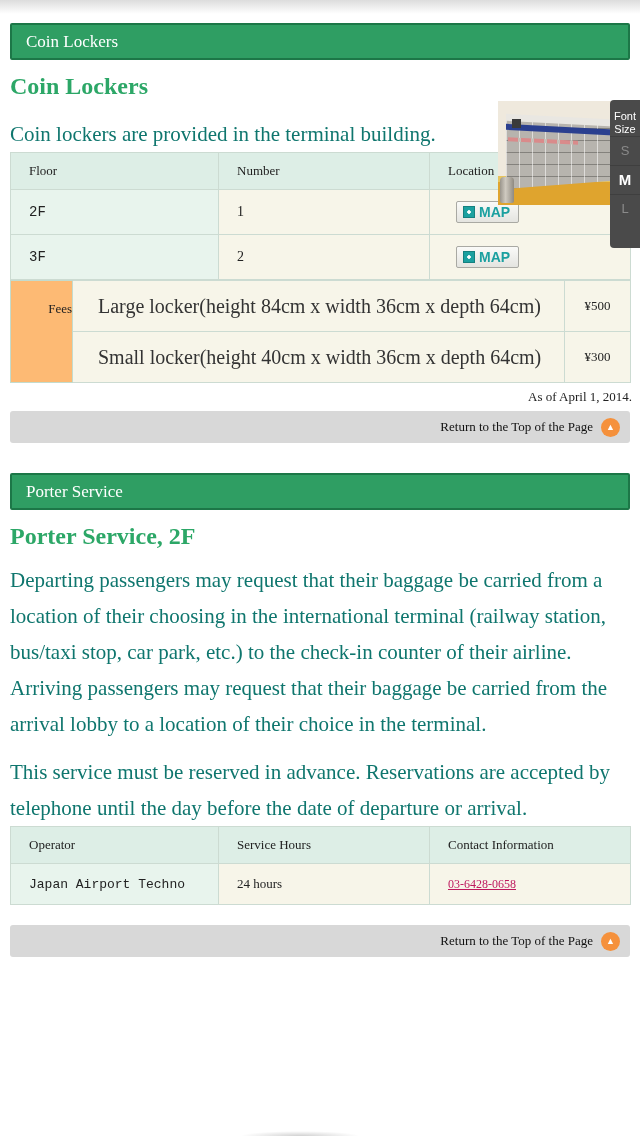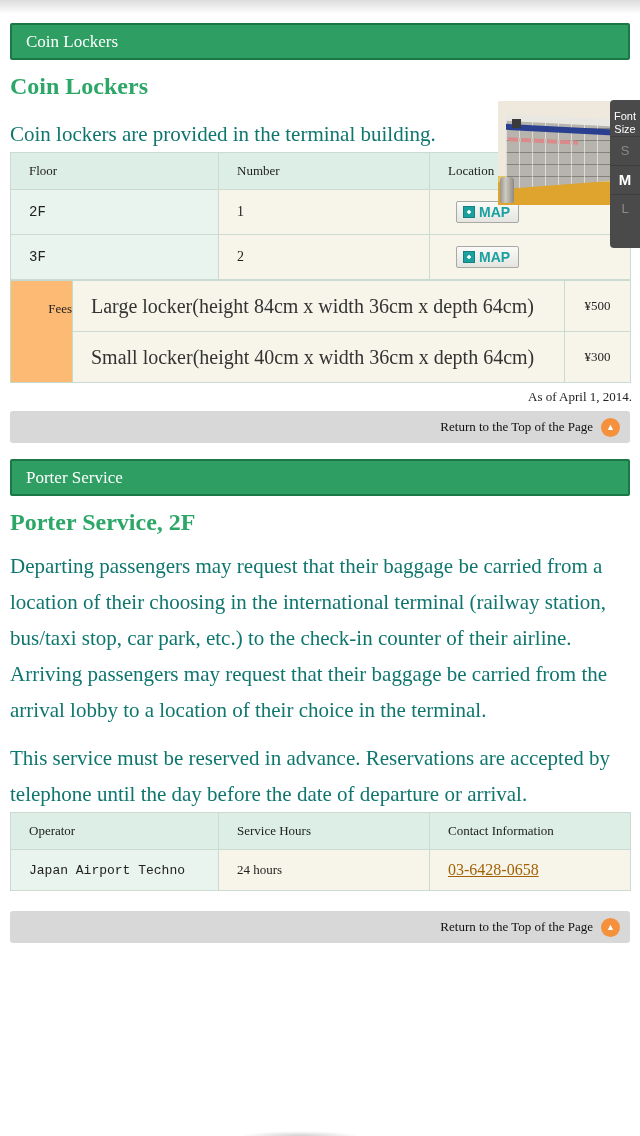--- a/index.html
+++ b/index.html
@@ -4,21 +4,21 @@
 <style>
   html,body{margin:0;padding:0;background:#fff;}
   .page{position:relative;width:640px;height:1136px;background:#fff;overflow:hidden;
         font-family:"Liberation Serif", serif;color:#333;}
   .top-fade{height:14px;background:linear-gradient(#dcdcdc,#ffffff);}
 
   
   .section-bar{margin:9px 10px 0 10px;height:33px;line-height:33px;
     background:#2f9e63;border:2px solid #1c7747;border-radius:2px;
     color:#fff;font-size:17px;padding-left:14px;}
-  .section-bar.second{margin-top:16px;}
+  .section-bar.second{margin-top:30px;}
 
   h2.green-heading{margin:12px 10px 0 10px;font-size:24px;line-height:28px;
     color:#2ca767;font-weight:bold;}
 
   p.body-text{margin:12px 10px 0 10px;font-size:21px;line-height:36px;color:#0f766e;}
   p.intro{margin-top:16px;}
 
   
   .photo{position:absolute;left:498px;top:101px;width:130px;height:104px;
     background:linear-gradient(#efe9dd 0 72%, #e6c45f 72% 78%, #dfa42e 78% 100%);
@@ -63,37 +63,37 @@
   .map-btn{display:inline-flex;align-items:center;gap:4px;
     font-family:"Liberation Sans",sans-serif;font-size:14px;font-weight:bold;color:#1ba0a0;
     background:linear-gradient(#fafaf8,#e4e4e0);border:1px solid #a9a9a3;border-radius:2px;
     padding:2px 8px 2px 6px;cursor:pointer;margin-left:8px;}
   .map-ico{width:10px;height:10px;border:1px solid #15807f;
     background:radial-gradient(circle at 50% 50%, #ffffff 0 1.5px, #1ba0a0 2px);}
 
   .fees-table{margin-top:20px;}
   .fees-table td.fee-label{background:#fdba74;width:62px;text-align:right;vertical-align:top;
     padding:20px 0 0 6px;border-color:#c3dbcd;}
-  .fees-table td.desc{font-size:20px;color:#333;height:50px;padding-left:18px;}
+  .fees-table td.desc{font-size:20px;color:#333;height:50px;padding-left:25px;}
   .fees-table td.price{font-size:13px;text-align:center;padding:0;}
 
   .asof{margin:6px 8px 0 10px;text-align:right;font-size:13px;color:#222;}
 
   .return-bar{margin:6px 10px 8px 10px;height:32px;background:#d8d8d8;border-radius:3px;
     display:flex;align-items:center;justify-content:flex-end;gap:8px;padding-right:10px;
     font-size:13px;color:#111;cursor:pointer;}
   .return-bar.second{margin-top:20px;}
   .up-circle{width:19px;height:19px;border-radius:50%;background:#f5913c;color:#fff;
     display:inline-flex;align-items:center;justify-content:center;font-size:9px;
     font-family:"Liberation Sans",sans-serif;}
 
   .operator-table{margin-top:22px;}
   .operator-table th{height:39px;}
   .operator-table td{height:40px;font-size:14px;margin-left:32px;}
-  a.phone-link{color:#a16207;text-decoration:underline;font-size:16px;font-family:Liberation Serif, serif;}
+  a.phone-link{color:#be185d;text-decoration:underline;font-size:12px;font-family:Liberation Serif, serif;}
 
   .para-tight{margin-top:14px;}
   .bottom-smudge{position:absolute;bottom:0;left:240px;width:120px;height:5px;
     background:radial-gradient(ellipse at 50% 100%, rgba(0,0,0,.18), rgba(0,0,0,0) 70%);}
 </style>
 </head>
 <body>
 
 <div class="page">
   <div class="top-fade"></div>

